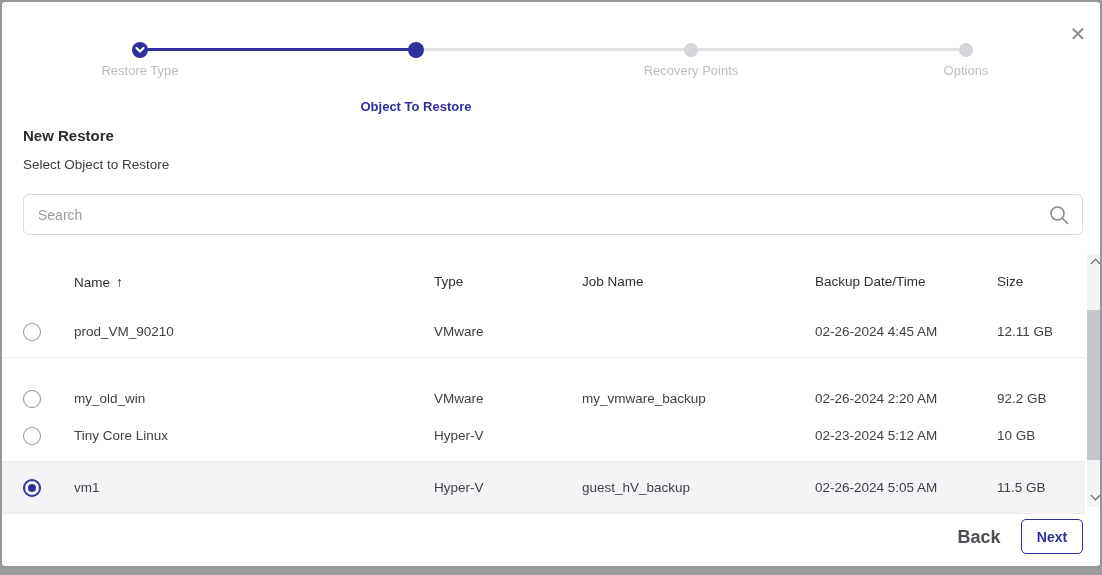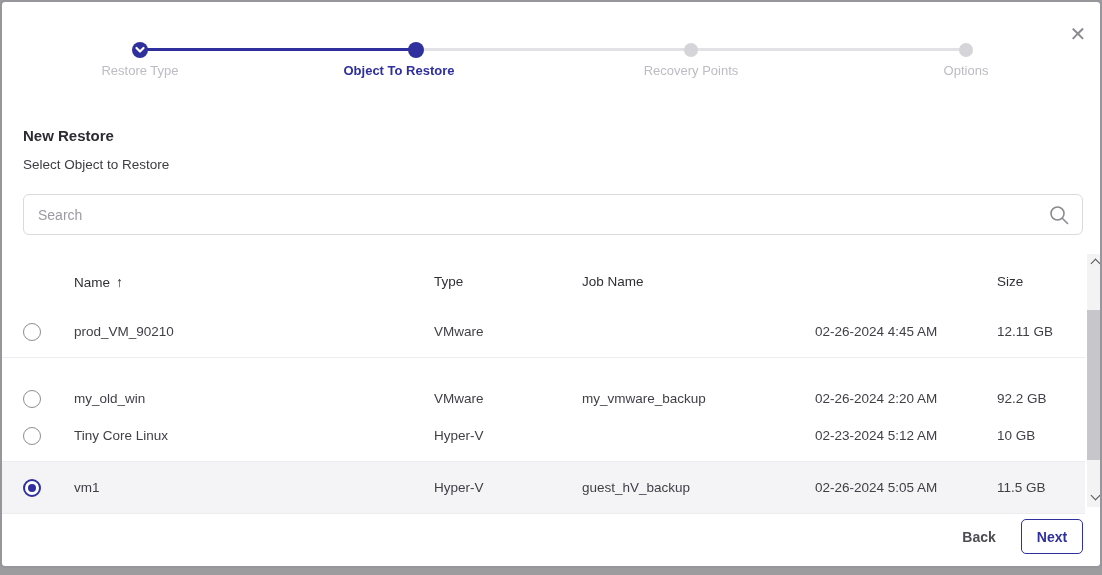--- a/index.html
+++ b/index.html
@@ -66,21 +66,21 @@
   .sb-arrow { position:absolute; left:0; width:16px; height:14px; cursor:pointer; }
   .sb-arrow.up { top:2px; } .sb-arrow.down { bottom:2px; }
   .chev { position:absolute; left:4.5px; width:7px; height:7px;
     border-left:1.5px solid #55555b; border-top:1.5px solid #55555b; }
   .up .chev { top:4px; transform:rotate(45deg); }
   .down .chev { top:1px; transform:rotate(225deg); }
   .sb-thumb { position:absolute; left:0; top:56px; width:16px; height:150px; background:#c6c6cb; cursor:grab; }
 
   
   .back-btn { position:absolute; left:946px; top:520px; width:62px; height:30px;
-    background:none; border:none; font-size:14px; font-weight:bold; color:#4c4c52;
+    background:none; border:none; font-size:18px; font-weight:bold; color:#4c4c52;
     cursor:pointer; font-family:"Liberation Sans", sans-serif; }
   .next-btn { position:absolute; left:1019px; top:517px; width:62px; height:35px;
     background:#fff; border:1px solid #2F2F9E; border-radius:5px;
     font-size:14px; font-weight:bold; color:#2F2F9E; cursor:pointer;
     font-family:"Liberation Sans", sans-serif; }
 </style>
 </head>
 <body>
 
 <div class="dialog">
@@ -92,21 +92,21 @@
     <div class="step-dot completed" style="left:130px;">
       <svg width="16" height="16" viewBox="0 0 16 16">
         <polyline points="4.5,6 8,9.5 11.5,6" fill="none" stroke="#ffffff" stroke-width="2.2" stroke-linecap="round" stroke-linejoin="round"></polyline>
       </svg>
     </div>
     <div class="step-dot active" style="left:406px;"></div>
     <div class="step-dot upcoming" style="left:682px;"></div>
     <div class="step-dot upcoming" style="left:957px;"></div>
 
     <div class="step-label" style="left:28px;">Restore Type</div>
-    <div class="step-label active" style="left:287px;">Object To Restore</div>
+    <div class="step-label active" style="left:304px;margin-top:36px;">Object To Restore</div>
     <div class="step-label" style="left:579px;">Recovery Points</div>
     <div class="step-label" style="left:854px;">Options</div>
   </div>
 
   <button class="close-btn">✕</button>
 
   <div class="title">New Restore</div>
   <div class="subtitle">Select Object to Restore</div>
 
   <div class="search-box">
@@ -117,20 +117,21 @@
     </svg>
   </div>
 
   <div class="table">
     <div class="thead">
       <div class="cell c-name">
         <span>Name</span><span class="sort-arrow">↑</span>
       </div>
       <div class="cell c-type">Type</div>
       <div class="cell c-job">Job Name</div>
+      <div class="cell c-date">Backup Date/Time</div>
       <div class="cell c-size">Size</div>
     </div>
 
     <div class="row" style="top:48px;">
       <span class="radio"></span>
       <div class="cell c-name">prod_VM_90210</div>
       <div class="cell c-type">VMware</div>
       <div class="cell c-date">02-26-2024 4:45 AM</div>
       <div class="cell c-size">12.11 GB</div>
     </div>

